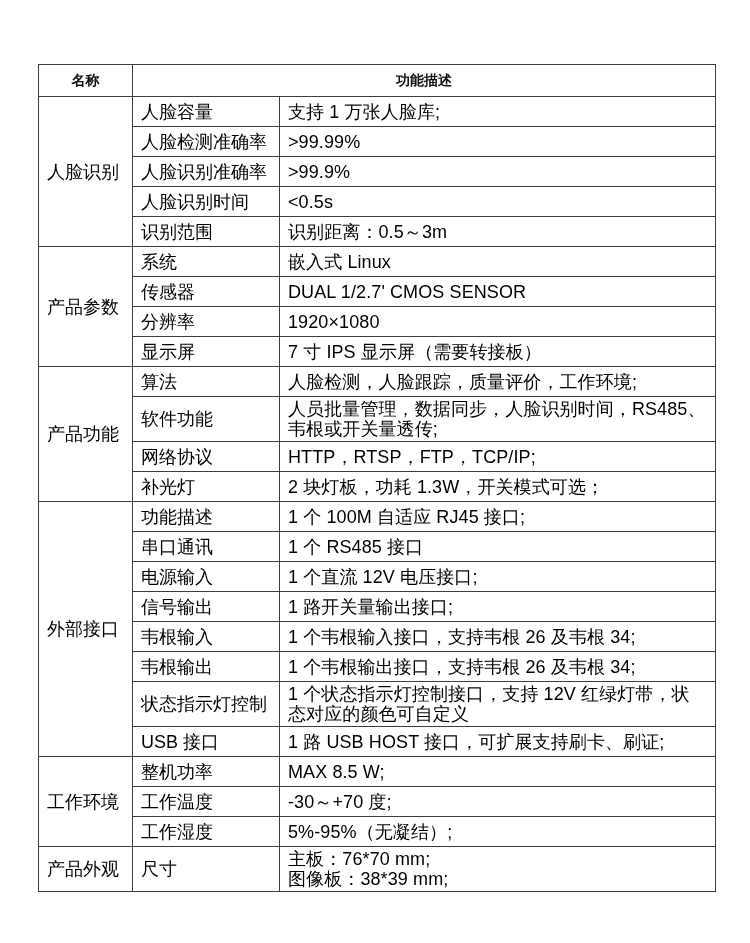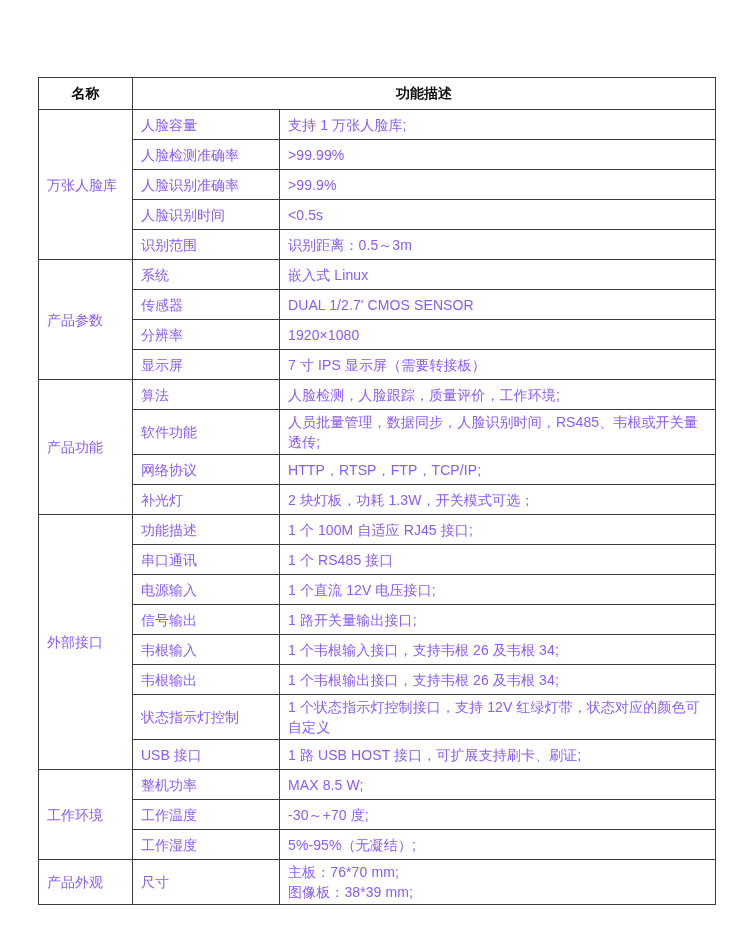--- a/index.html
+++ b/index.html
@@ -13,21 +13,21 @@
   .page {
     position: relative;
     width: 750px;
     height: 943px;
     background: #ffffff;
     overflow: hidden;
   }
   table.spec {
     position: absolute;
     left: 38px;
-    top: 77px;
+    top: 64px;
     width: 677px;
     border-collapse: collapse;
     table-layout: fixed;
     border-radius: 27px;
   }
   table.spec col.c1 { width: 94px; }
   table.spec col.c2 { width: 147px; }
   table.spec col.c3 { width: 436px; }
   table.spec th,
   table.spec td {
@@ -39,22 +39,22 @@
   table.spec th {
     height: 32px;
     font-size: 14px;
     font-weight: bold;
     color: #111111;
     text-align: center;
     padding: 0 4px;
   }
   table.spec td {
     height: 30px;
-    font-size: 14px;
-    color: #8b5cf6;
+    font-size: 18px;
+    color: #000000;
     text-align: left;
     padding: 2px 8px;
     line-height: 20px;
     white-space: pre-line;
   }
   td.group-cell {
     padding-left: 8px;
   }
   td.value-cell {
     padding-left: 9px;
@@ -72,21 +72,21 @@
       <col class="c3">
     </colgroup>
     <thead>
       <tr>
         <th>名称</th>
         <th colspan="2">功能描述</th>
       </tr>
     </thead>
     <tbody id="spec-body">
         <tr>
-          <td class="group-cell" rowspan="5">万张人脸库</td>
+          <td class="group-cell" rowspan="5">人脸识别</td>
           <td class="name-cell">人脸容量</td>
           <td class="value-cell">支持 1 万张人脸库;</td>
         </tr>
         <tr>
           <td class="name-cell">人脸检测准确率</td>
           <td class="value-cell">&gt;99.99%</td>
         </tr>
         <tr>
           <td class="name-cell">人脸识别准确率</td>
           <td class="value-cell">&gt;99.9%</td>

